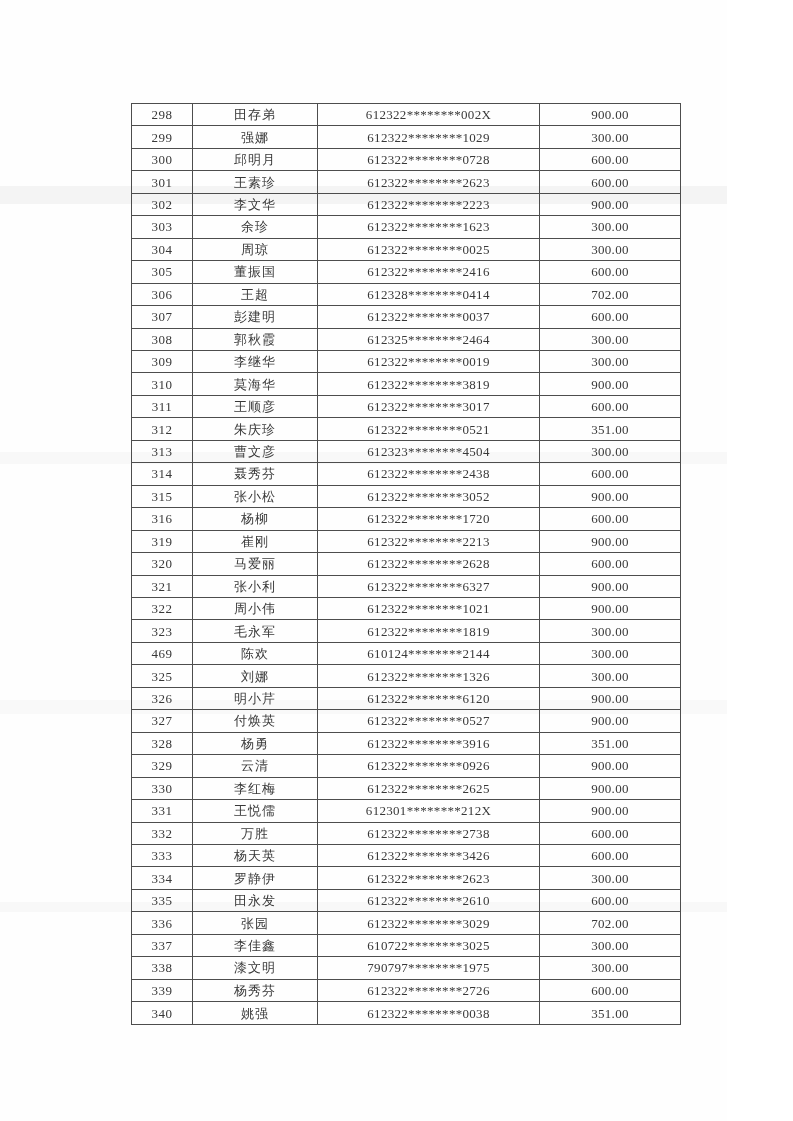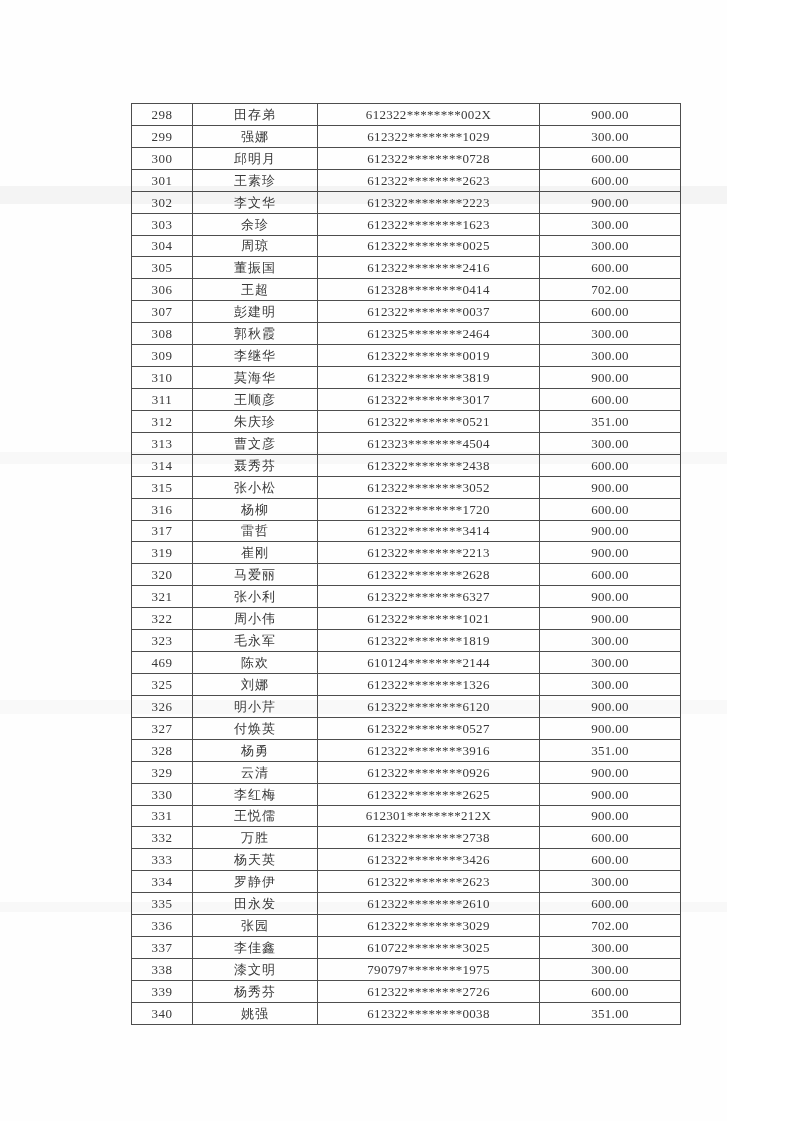--- a/index.html
+++ b/index.html
@@ -187,26 +187,20 @@
     <td class="col-id">612322********3052</td>
     <td class="col-amount">900.00</td>
   </tr>
         <tr>
     <td class="col-no">316</td>
     <td class="col-name">杨柳</td>
     <td class="col-id">612322********1720</td>
     <td class="col-amount">600.00</td>
   </tr>
         <tr>
-    <td class="col-no">317</td>
-    <td class="col-name">雷哲</td>
-    <td class="col-id">612322********3414</td>
-    <td class="col-amount">900.00</td>
-  </tr>
-        <tr>
     <td class="col-no">319</td>
     <td class="col-name">崔刚</td>
     <td class="col-id">612322********2213</td>
     <td class="col-amount">900.00</td>
   </tr>
         <tr>
     <td class="col-no">320</td>
     <td class="col-name">马爱丽</td>
     <td class="col-id">612322********2628</td>
     <td class="col-amount">600.00</td>

